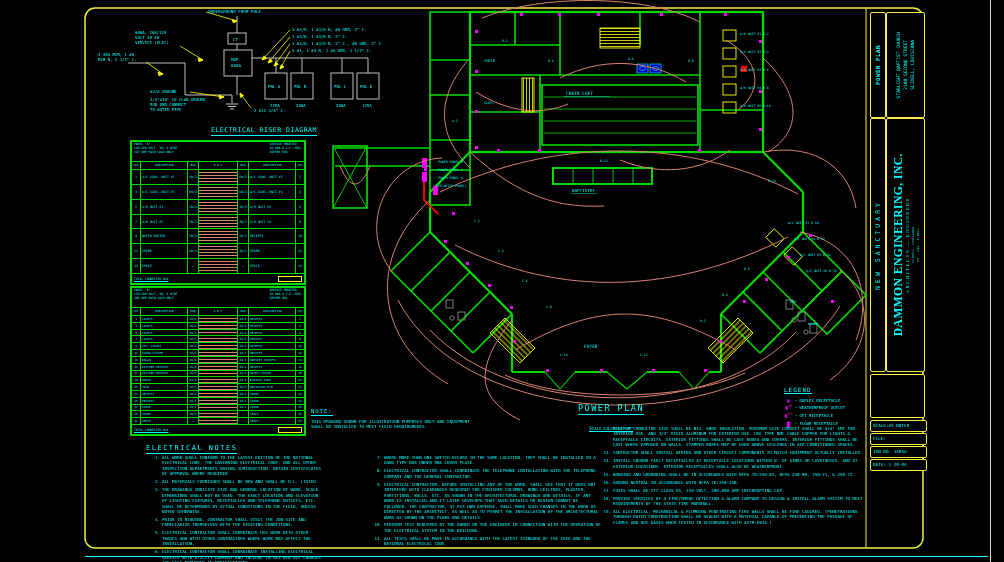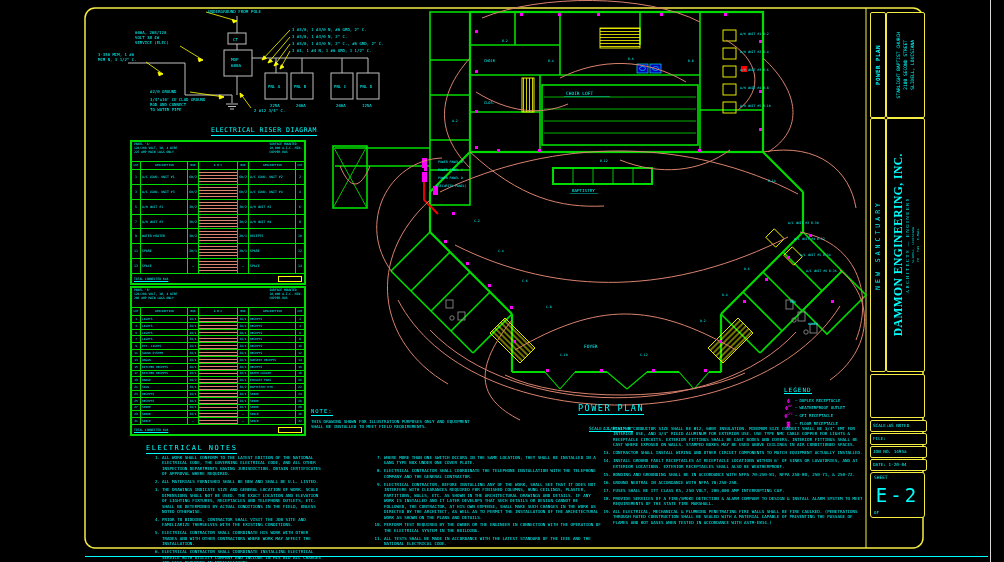--- a/index.html
+++ b/index.html
@@ -758,22 +758,17 @@
       <span class="vt firm-big">DAMMON ENGINEERING, INC.</span>
       <span class="vt firm-sub">ARCHITECTS — ENGINEERS</span>
       <span class="vt firm-tiny">SLIDELL, LOUISIANA</span>
       <span class="v t firm-tiny vt">PH · FAX · E-MAIL</span>
     </div>
     <div class="tbbox" style="left:4px;top:366px;width:53px;height:42px"></div>
     <div class="tbbox strip" style="left:4px;top:412px;width:53px;height:10px">SCALE:AS NOTED</div>
     <div class="tbbox strip" style="left:4px;top:425px;width:53px;height:10px">FILE:</div>
     <div class="tbbox strip" style="left:4px;top:438px;width:53px;height:10px">JOB NO. 1495a</div>
     <div class="tbbox strip" style="left:4px;top:451px;width:53px;height:10px">DATE: 1-20-04</div>
-    <div class="tbbox" id="sheetbox" style="left:4px;top:464px;width:53px;height:44px">
-      <span class="sheet-lab">SHEET</span>
-      <div class="sheet-no">E-2</div>
-      <span class="sheet-of">OF</span>
-    </div>
   </div>
 
   <div id="rightline"></div>
   <div id="bottomline"></div>
 </div>
 
 </body></html>

